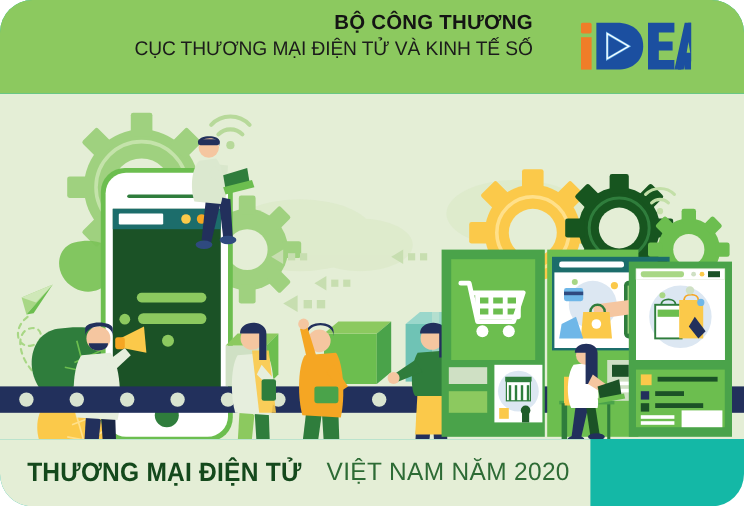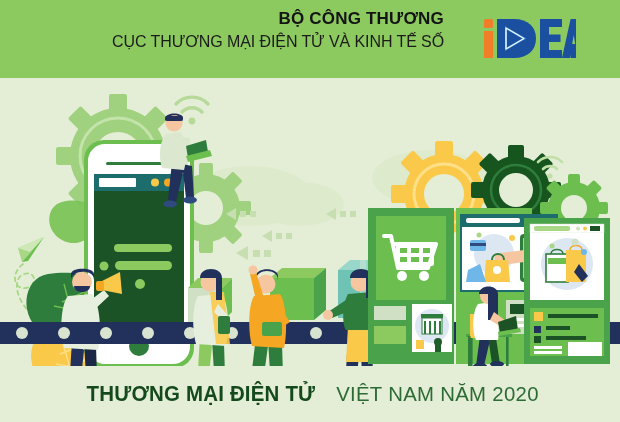--- a/index.html
+++ b/index.html
@@ -1,19 +1,20 @@
 <!DOCTYPE html>
 <html><head>
 <meta charset="utf-8">
 <style>
   html,body{margin:0;padding:0;background:#fff;}
   body{font-family:"Liberation Sans",sans-serif;}
   #poster{
     position:relative;width:620px;height:422px;overflow:hidden;
     background:#14b8a6;
+    border-radius:27px;
   }
   
   .header-band{
     position:absolute;left:0;top:0;width:620px;height:78px;
     background:#8cc95f;
   }
   .header-text{
     position:absolute;left:0;top:8px;width:444px;
     text-align:right;color:#141414;
   }
@@ -29,21 +30,21 @@
     transform:scaleX(.97);transform-origin:right center;
   }
   
   .logo{position:absolute;left:484px;top:17px;width:92px;height:42px;}
   .logo svg{display:block;}
   
   .art{position:absolute;left:0;top:78px;width:620px;height:288px;overflow:hidden;}
   .art svg{display:block;}
   
   .footer{
-    position:absolute;left:0;top:366px;width:620px;height:56px;
+    position:absolute;left:0;top:366px;width:492px;height:56px;
     background:#e4eed6;display:flex;align-items:center;justify-content:center;
   }
   .f-bold{
     font-family:"Liberation Sans",sans-serif;
     font-weight:bold;font-size:22px;color:#14491c;letter-spacing:.2px;
     transform:scaleX(.93);transform-origin:center;white-space:nowrap;
   }
   .f-light{
     font-family:"Liberation Sans",sans-serif;
     font-weight:400;font-size:21px;color:#2d6b35;letter-spacing:.3px;

